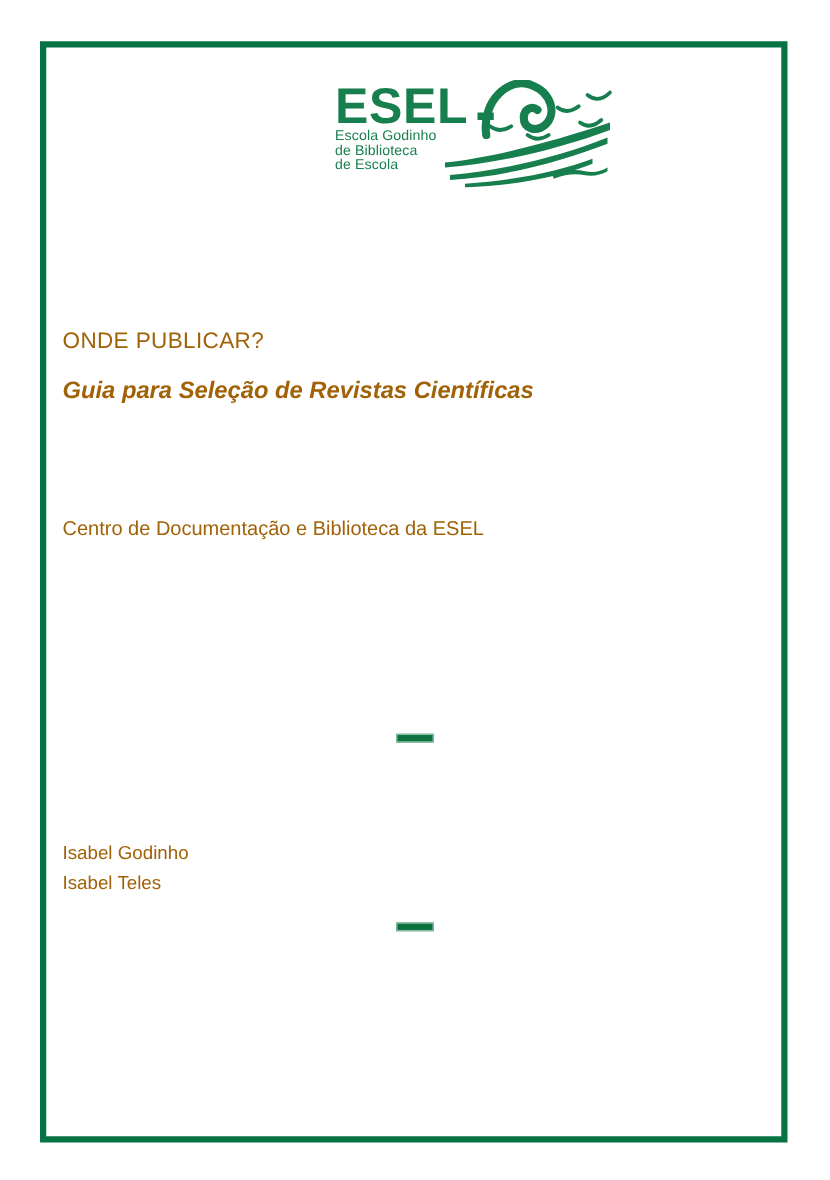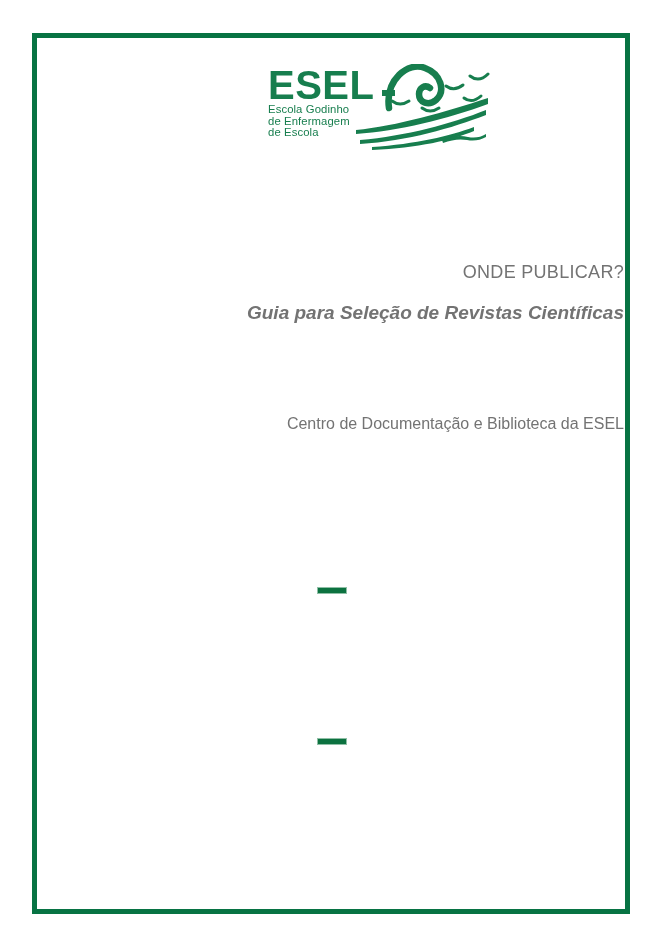--- a/index.html
+++ b/index.html
@@ -23,21 +23,21 @@
   }
   .logo-text { position: absolute; left: 2px; top: 2px; color: #177e4e; }
   .logo-esel {
     font-size: 40px; font-weight: 700; line-height: 38px; letter-spacing: 0.5px;
     color: #177e4e;
   }
   .logo-line { font-size: 11.3px; line-height: 11.6px; letter-spacing: 0.1px; white-space: nowrap; }
   .logo-wave { position: absolute; left: 60px; top: 0; width: 164px; height: 86px; }
 
   
-  .cline { position: absolute; left: 50px; right: 40px; text-align: right; color: #737373; }
+  .cline { position: absolute; left: 50px; right: 40px; text-align: left; color: #a16207; }
   .title    { top: 261px; font-size: 18px; line-height: 22px; letter-spacing: 0.3px; }
   .subtitle { top: 300px; font-size: 19px; line-height: 26px; font-weight: 700; font-style: italic; }
   .dept     { top: 413px; font-size: 16px; line-height: 22px; }
   .authors  { top: 671px; font-size: 15px; line-height: 23.5px; }
   .placeyear{ top: 776px; font-size: 16.5px; line-height: 25px; }
 
   
   .dash {
     position: absolute; left: 50%; transform: translateX(-50%);
     width: 28px; height: 5px;
@@ -50,21 +50,21 @@
 <body>
 
 <div class="page">
 
   <div class="frame"></div>
 
   <div class="logo">
     <div class="logo-text">
       <div class="logo-esel">ESEL</div>
       <div class="logo-line">Escola Godinho</div>
-      <div class="logo-line">de Enfermagem</div>
+      <div class="logo-line">de Biblioteca</div>
       <div class="logo-line">de Escola</div>
     </div>
     <svg class="logo-wave" viewBox="0 0 164 86" xmlns="http://www.w3.org/2000/svg">
       <g stroke="#177e4e" fill="none" stroke-linecap="round">
 
         <path d="M 63 44 C 59 16, 82 -3, 99 4 C 115 10, 120 27, 110 36 C 103 42, 93 39, 93 30 C 93 24, 99 20, 104 24" stroke-width="6.5"></path>
 
         <path d="M 56 29 L 69 29" stroke-width="6" stroke-linecap="butt"></path>
 
         <path d="M 66 37 Q 74 43 83 37" stroke-width="3"></path>
@@ -85,17 +85,21 @@
   </div>
 
   <div class="cline title">ONDE PUBLICAR?</div>
 
   <div class="cline subtitle">Guia para Seleção de Revistas Científicas</div>
 
   <div class="cline dept">Centro de Documentação e Biblioteca da ESEL</div>
 
   <div class="dash dash1"></div>
 
+  <div class="cline authors">
+    <div>Isabel Godinho</div>
+    <div>Isabel Teles</div>
+  </div>
 
   <div class="dash dash2"></div>
 
 
 </div>
 
 </body></html>

